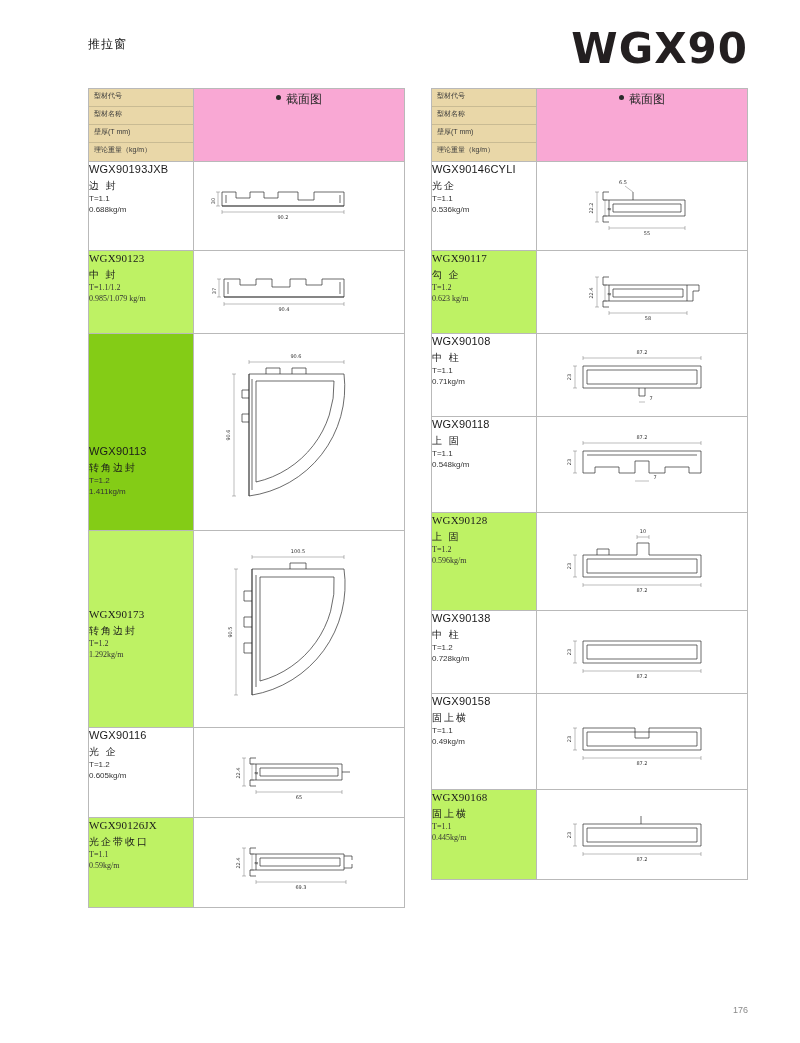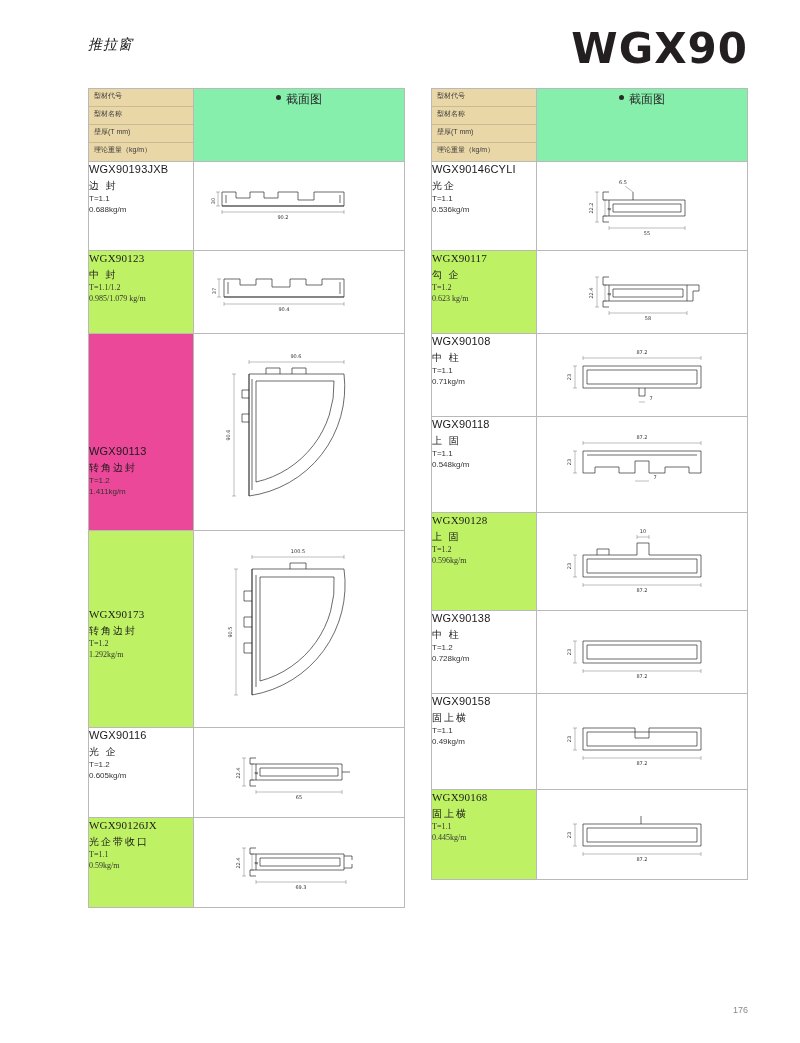--- a/index.html
+++ b/index.html
@@ -18,24 +18,23 @@
   }
   
   .header {
     position: absolute;
     left: 0; right: 0; top: 30px;
     height: 44px;
   }
   .header-title {
     position: absolute;
     left: 88px; top: 6px;
-    font-size: 14px;
+    font-size: 12px;
     letter-spacing: 1px;
     color: #1a1a1a;
-    font-style: italic;
   }
   .header-code {
     position: absolute;
     right: 52px; top: -6px;
     font-size: 42px;
     font-weight: bold;
     letter-spacing: 1px;
     color: #231f20;
     font-family: "DejaVu Sans", sans-serif;
   }
@@ -53,21 +52,21 @@
     width: 100%;
     table-layout: fixed;
   }
   table.ptable td {
     border: 1px solid #b9b9b9;
     vertical-align: top;
     padding: 0;
   }
   
   .hdr-left { width: 105px; background: #e9d7a8; padding: 0; }
-  .hdr-right { background: #86efac; text-align: center; vertical-align: middle; }
+  .hdr-right { background: #f9a8d4; text-align: center; vertical-align: middle; }
   .hdr-line {
     font-size: 7px;
     color: #3a3a3a;
     padding: 3px 5px 2px 5px;
     border-bottom: 1px solid #c9bb93;
     line-height: 1.25;
     height: 18px;
   }
   .hdr-line:last-child { border-bottom: none; }
   .hdr-right-label {
@@ -104,21 +103,21 @@
   .info .t {
     font-size: 8px;
     color: #333;
     line-height: 1.45;
   }
   .info .w {
     font-size: 8px;
     color: #333;
     line-height: 1.45;
   }
-  .bg-gray { background: #ec4899; }
+  .bg-gray { background: #84cc16; }
   .bg-gold { background: #bef264; font-family: Liberation Serif, serif; }
   .bg-white { background: #ffffff; }
   .fig { background: #fff; position: relative; }
   .fig-inner {
     position: relative;
     width: 100%;
     height: 100%;
   }
   svg.profile { display: block; width: 100%; height: 100%; }
   .pagenum {

